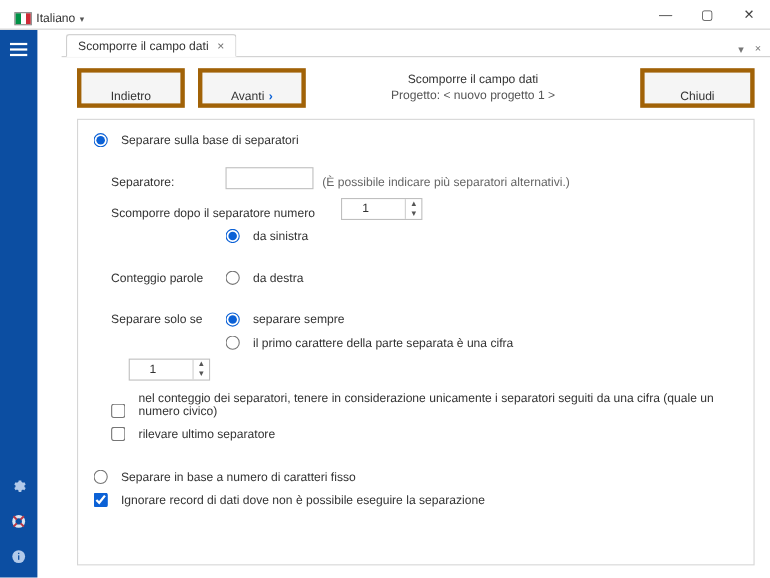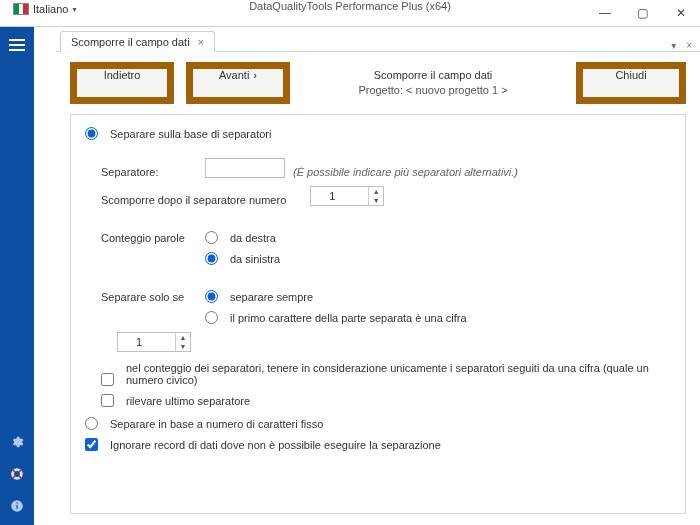--- a/index.html
+++ b/index.html
@@ -10,21 +10,21 @@
     font-family: "Segoe UI", Tahoma, sans-serif;
     font-size: 11px;
     color: #333;
     background: #fff;
     overflow: hidden;
   }
   
   .titlebar {
     height: 26px;
     display: flex;
-    align-items: flex-start;
+    align-items: flex-end;
     border-bottom: 1px solid #d0d0d0;
     background: #fff;
     position: relative;
   }
   .lang {
     display: flex;
     align-items: center;
     gap: 4px;
     padding: 2px 6px;
     margin-left: 6px;
@@ -139,24 +139,24 @@
   
   .toprow {
     display: flex;
     align-items: center;
     padding: 10px 14px 6px 14px;
     gap: 12px;
   }
   .btn {
     min-width: 90px;
     height: 28px;
-    border: 7px solid #a16207;
+    border: 4px solid #a16207;
     background: #f5f5f5;
     display: flex;
-    align-items: flex-start;
+    align-items: flex-end;
     justify-content: center;
     font-size: 11px;
     color: #333;
     cursor: pointer;
   }
   .btn .arrow { color: #0b61d6; font-weight: bold; margin-left: 4px; }
   .header-mid {
     flex: 1;
     text-align: center;
     line-height: 1.4;
@@ -209,32 +209,31 @@
   .spin .btns div {
     flex: 1;
     font-size: 7px;
     display: flex;
     align-items: center;
     justify-content: center;
     color: #555;
     cursor: pointer;
   }
   .label-fixed { width: 96px; margin-top: 18px; }
-  .muted { color: #666; font-style: italic; }
+  .muted { color: #666; }
 </style>
 </head>
 <body>
 
 <div class="titlebar">
   <div class="lang">
     <span class="flag"></span>
     <span>Italiano</span>
     <span class="caret">▾</span>
   </div>
-  <div class="app-title">DataQualityTools Performance Plus (x64)</div>
   <div class="win-btns">
     <div class="win-btn">—</div>
     <div class="win-btn">▢</div>
     <div class="win-btn">✕</div>
   </div>
 </div>
 
 <div class="main">
 
   <div class="sidebar">
@@ -317,28 +316,28 @@
         <div style="width:8px"></div>
         <div class="spin">
           <span>1</span>
           <div class="btns">
             <div>▲</div>
             <div>▼</div>
           </div>
         </div>
       </div>
 
+      <div class="row indent2" style="margin-left:120px">
+        <input type="radio" name="wc" checked="" style="">
+        <span>da sinistra</span>
+      </div>
       <div class="row indent1">
         <span class="label-fixed">Conteggio parole</span>
         <input type="radio" name="wc" style="">
         <span>da destra</span>
-      </div>
-      <div class="row indent2" style="margin-left:120px">
-        <input type="radio" name="wc" checked="" style="">
-        <span>da sinistra</span>
       </div>
 
       <div class="row indent1">
         <span class="label-fixed">Separare solo se</span>
         <input type="radio" name="oi" checked="" style="">
         <span>separare sempre</span>
       </div>
       <div class="row" style="margin-left:120px">
         <input type="radio" name="oi" style="">
         <span>il primo carattere della parte separata è una cifra</span>
@@ -358,21 +357,21 @@
       <div class="row indent1" style="margin-top:10px">
         <input type="checkbox" style="">
         <span>nel conteggio dei separatori, tenere in considerazione unicamente i separatori seguiti da una cifra (quale un numero civico)</span>
       </div>
 
       <div class="row indent1">
         <input type="checkbox" style="">
         <span>rilevare ultimo separatore</span>
       </div>
 
-      <div class="row" style="margin-top:10px">
+      <div class="row" style="margin-top:26px">
         <input type="radio" style="">
         <span>Separare in base a numero di caratteri fisso</span>
       </div>
 
       <div class="row">
         <input type="checkbox" checked="" style="">
         <span>Ignorare record di dati dove non è possibile eseguire la separazione</span>
       </div>
 
     </div>

